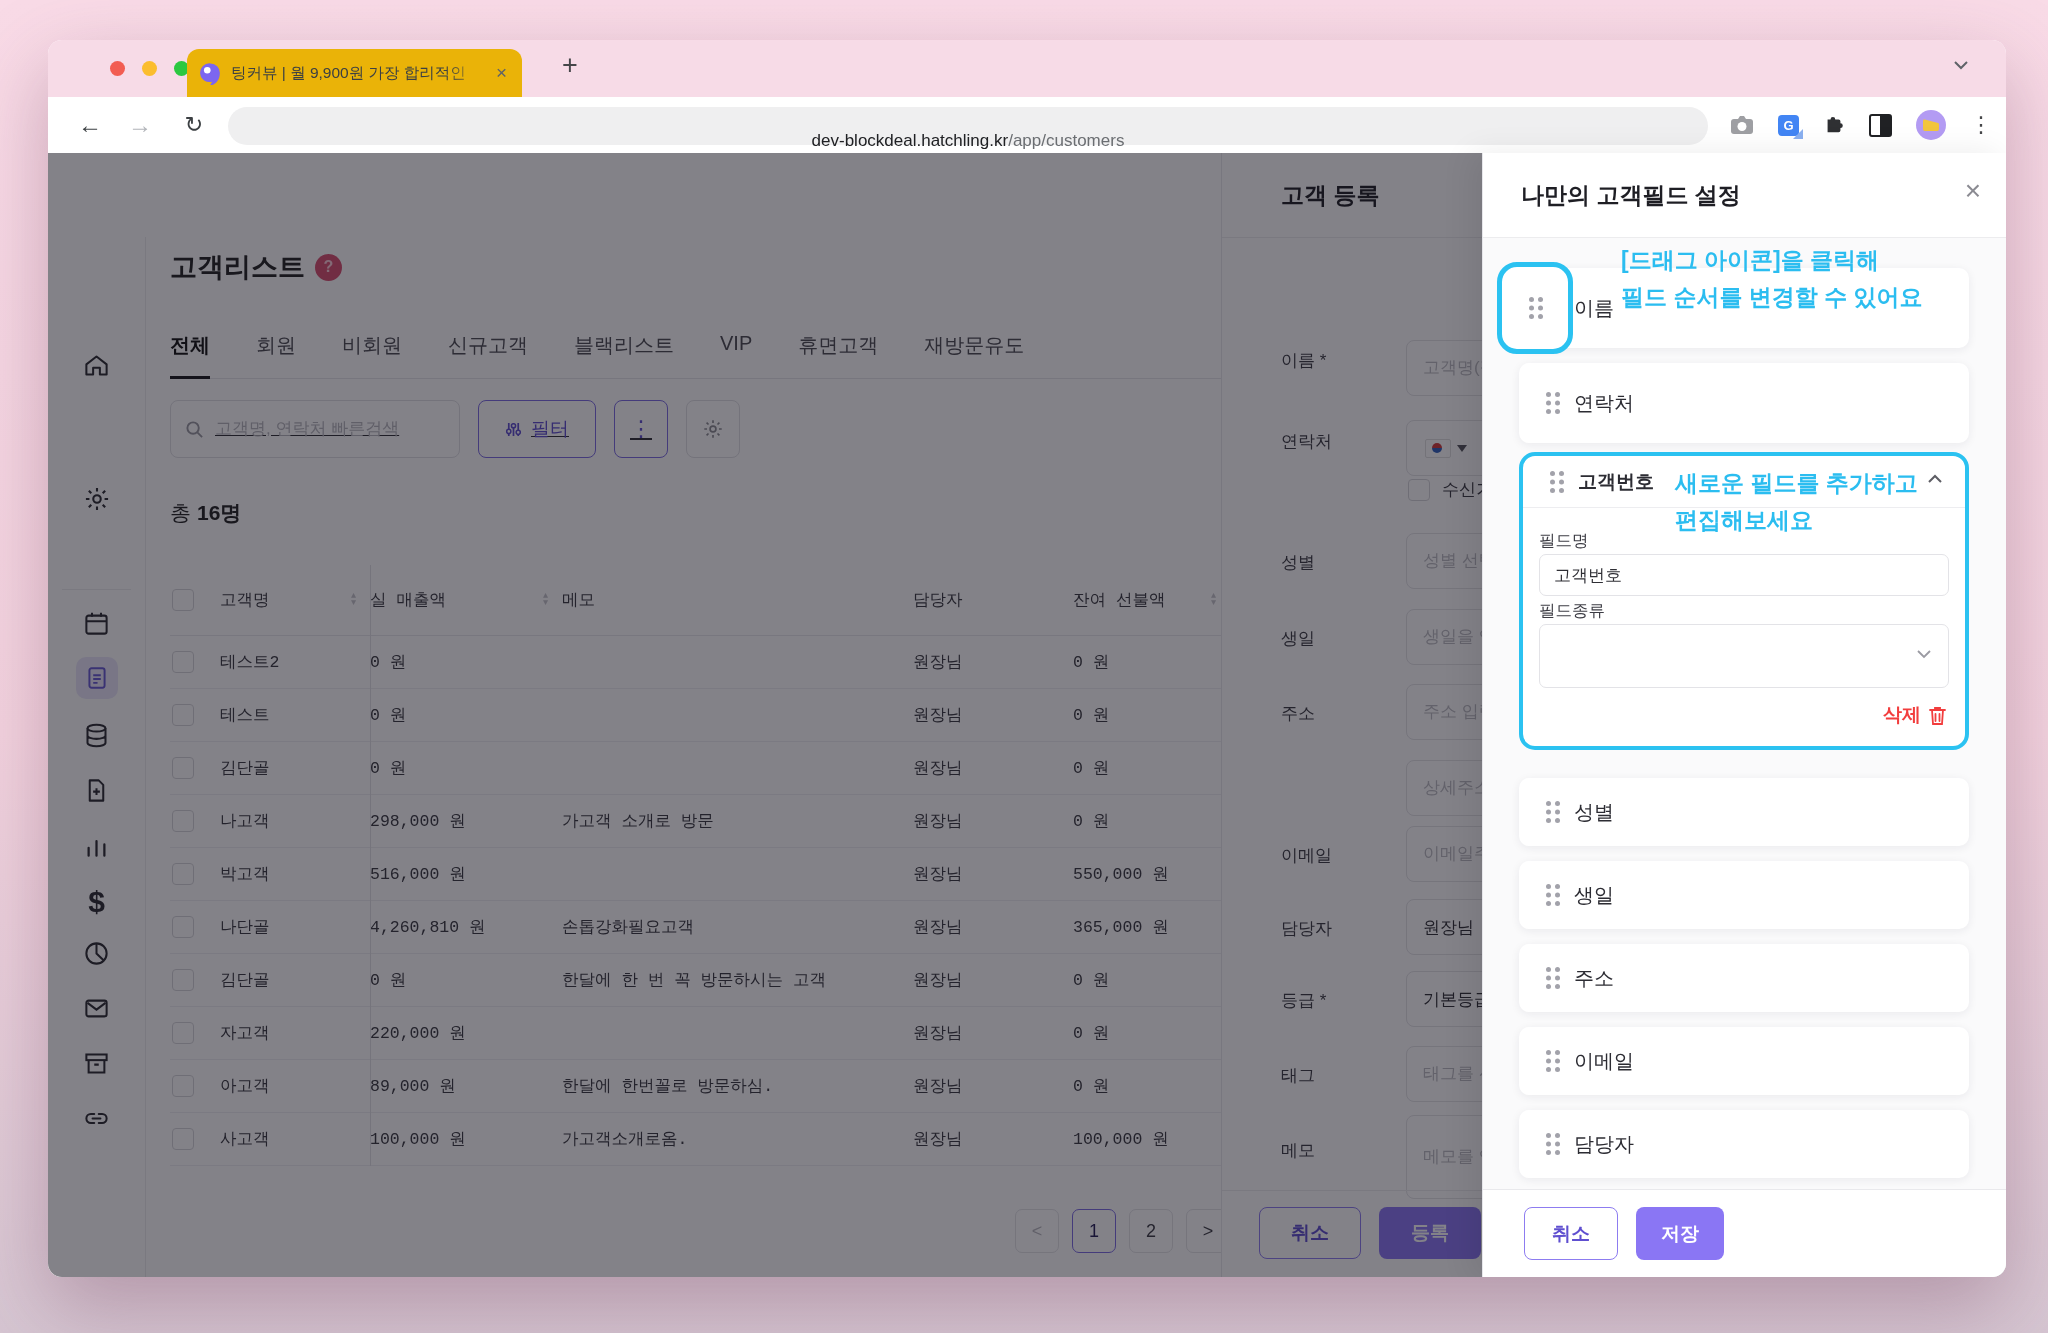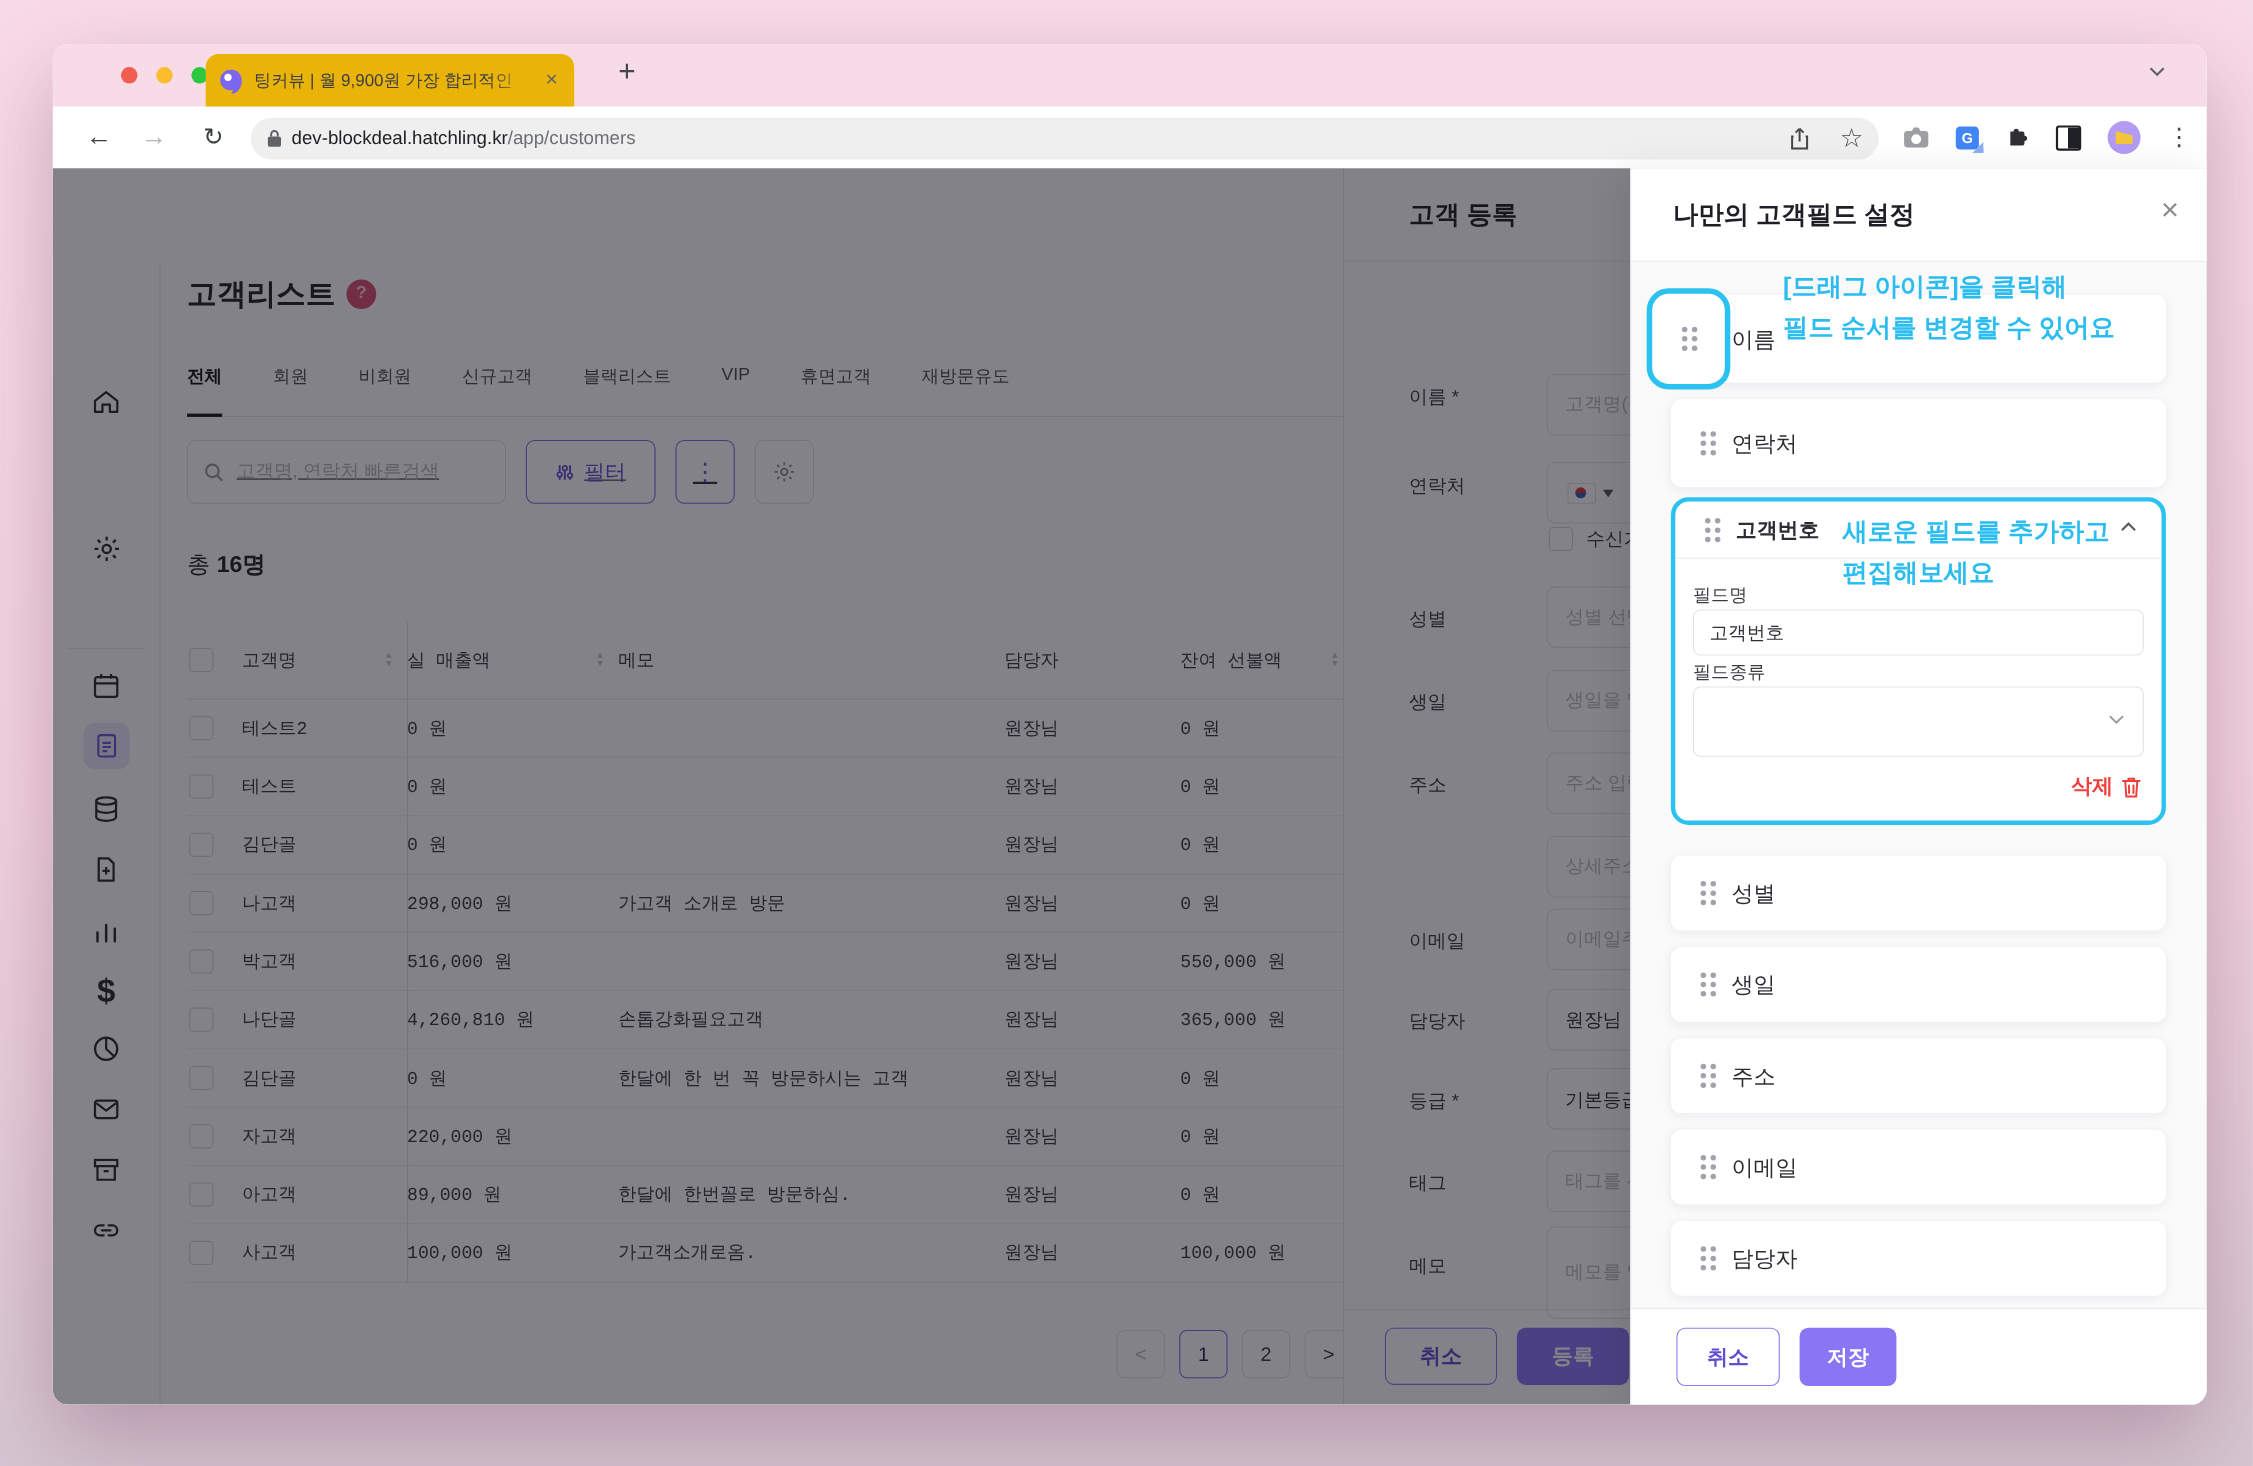--- a/index.html
+++ b/index.html
@@ -15,21 +15,21 @@
   .tab{position:absolute;left:139px;top:9px;width:335px;height:48px;background:#eab308;
        border-radius:12px 12px 0 0;display:flex;align-items:center;padding:0 12px;box-sizing:border-box;gap:9px;}
   .tab-title{font-size:15.5px;color:#3c4043;white-space:nowrap;overflow:hidden;flex:1;
              -webkit-mask-image:linear-gradient(90deg,#000 85%,transparent);mask-image:linear-gradient(90deg,#000 85%,transparent);}
   .tab-close{font-size:19px;color:#5f6368;cursor:default;padding:0 3px;}
   .newtab{position:absolute;left:514px;top:12px;font-size:27px;color:#454649;line-height:1;}
   .strip-chev{position:absolute;left:1905px;top:20px;color:#5f6368;}
   .toolbar{position:absolute;left:0;top:57px;width:100%;height:56px;background:#fff;border-bottom:1px solid #dcdcde;}
   .navico{position:absolute;top:0;height:56px;display:flex;align-items:center;justify-content:center;width:36px;font-size:24px;color:#3c4043;}
   .omnibox{position:absolute;left:180px;top:10px;width:1480px;height:38px;background:#efeff0;border-radius:19px;
-           display:flex;align-items:center;padding:0 14px;box-sizing:border-box;gap:8px;}
+           display:flex;align-items:center;padding:0 14px;box-sizing:border-box;gap:24px;flex-direction:column;}
   .url{font-size:17px;color:#202124;white-space:nowrap;}
   .url .path{color:#6b6e72;}
   .omni-right{margin-left:auto;display:flex;align-items:center;gap:26px;}
   .tb-icons{position:absolute;right:14px;top:0;height:56px;display:flex;align-items:center;gap:24px;}
   .avatar{width:30px;height:30px;border-radius:50%;background:#b39bf3;display:flex;align-items:center;justify-content:center;overflow:hidden;}
   .cheese{width:16px;height:12px;background:#f2c53d;border-radius:2px 6px 2px 2px;clip-path:polygon(0 100%,100% 100%,100% 35%,0 0);}
   .reader-ic{width:19px;height:19px;border:2.5px solid #202124;border-radius:3px;position:relative;}
   .reader-ic::after{content:"";position:absolute;right:0;top:0;bottom:0;width:52%;background:#202124;}
   .gt{width:21px;height:21px;background:#4285f4;border-radius:4px;color:#fff;font-size:13px;font-weight:bold;
       display:flex;align-items:center;justify-content:center;position:relative;}
@@ -45,21 +45,21 @@
   .s-ic{position:absolute;left:0;width:97px;display:flex;justify-content:center;color:#2b2b31;}
   .s-ic.active{color:#6658d3;}
   .s-chip{background:#eae7fa;border-radius:10px;padding:8px;display:flex;}
   .s-div{position:absolute;left:14px;right:14px;top:352px;border-top:1px solid #ececee;}
   
   .content{position:absolute;left:97px;top:84px;right:0;bottom:0;}
   .pagetitle{position:absolute;left:25px;top:12px;font-size:27px;font-weight:bold;color:#222;display:flex;align-items:center;gap:10px;}
   .qbadge{width:27px;height:27px;border-radius:50%;background:#d94f70;color:#ffccd9;font-size:16px;font-weight:bold;
           display:flex;align-items:center;justify-content:center;}
   .tabsrow{position:absolute;left:25px;right:0;top:83px;height:58px;border-bottom:1px solid #e7e7ea;display:flex;gap:46px;}
-  .ftab{font-size:16px;color:#4b4b52;display:flex;align-items:flex-start;padding-top:12px;position:relative;white-space:nowrap;}
+  .ftab{font-size:20px;color:#4b4b52;display:flex;align-items:flex-start;padding-top:12px;position:relative;white-space:nowrap;}
   .ftab.active{font-weight:bold;color:#111;}
   .ftab.active::after{content:"";position:absolute;left:0;right:0;bottom:-1px;height:3px;background:#18181d;}
   .searchrow{position:absolute;left:25px;top:163px;height:60px;display:flex;gap:18px;text-decoration:underline;}
   .searchbox{width:290px;height:58px;border:1px solid #e0e0e4;border-radius:8px;display:flex;align-items:center;padding:0 14px;gap:9px;box-sizing:border-box;}
   .searchbox input{border:0;outline:0;font-size:17px;flex:1;font-family:inherit;background:transparent;color:#333;}
   .searchbox input::placeholder{color:#b7b7bd;}
   .btn-outline{height:58px;border:1px solid #7c6ce4;border-radius:8px;color:#5f4fd0;font-size:19px;display:flex;align-items:center;
                justify-content:center;gap:9px;box-sizing:border-box;background:#fff;}
   .btn-gray{height:58px;width:54px;border:1px solid #e0e0e4;border-radius:8px;color:#8a8a90;font-size:22px;display:flex;align-items:center;justify-content:center;background:#fff;box-sizing:border-box;}
   .total{position:absolute;left:25px;top:262px;font-size:21px;color:#222;}

